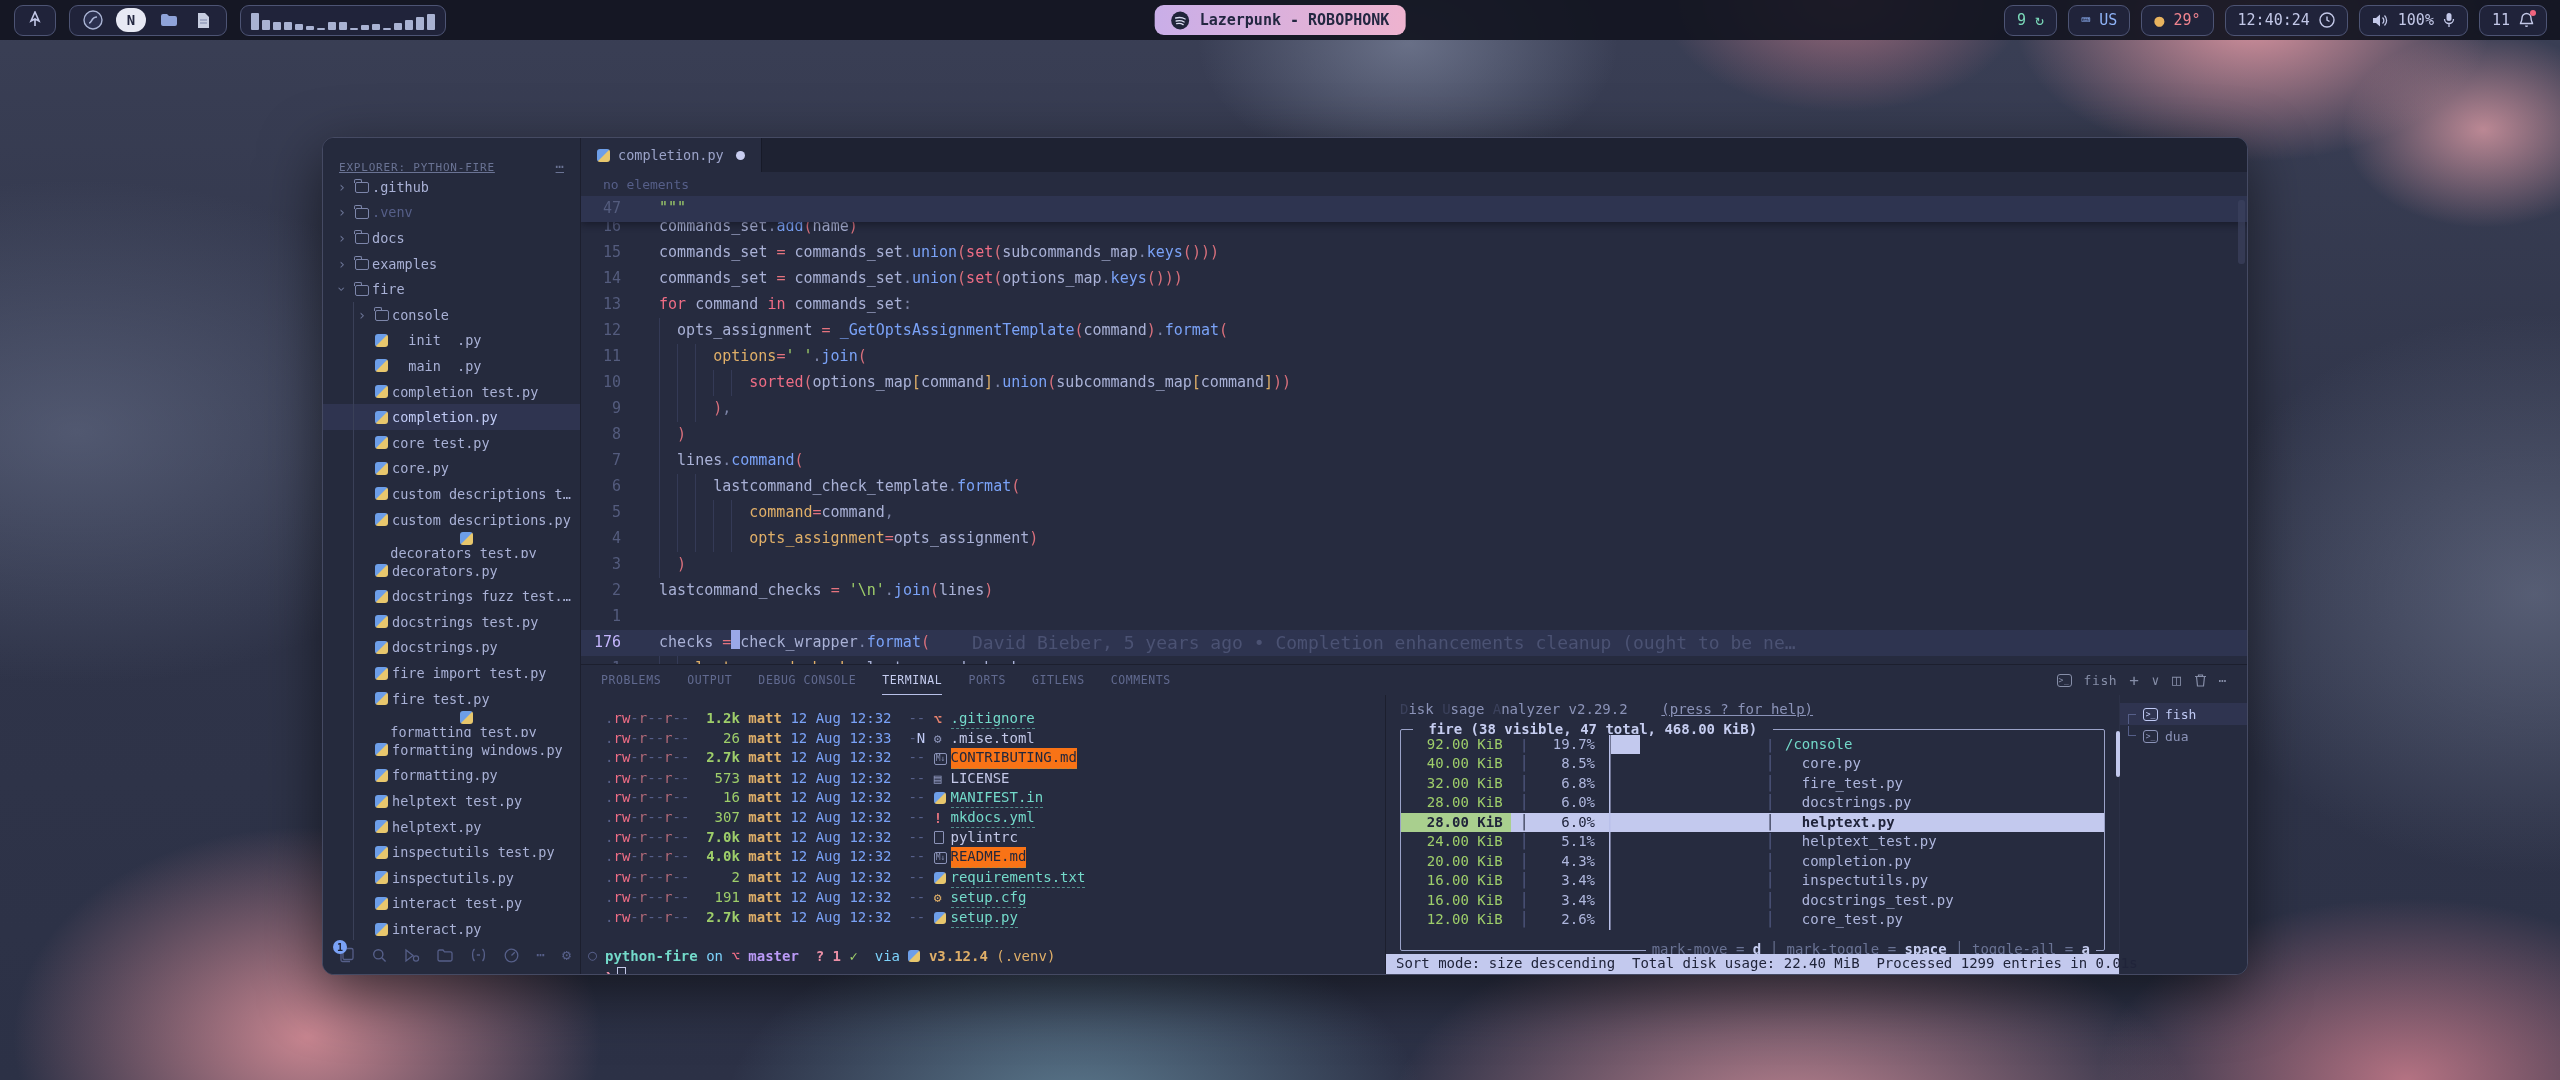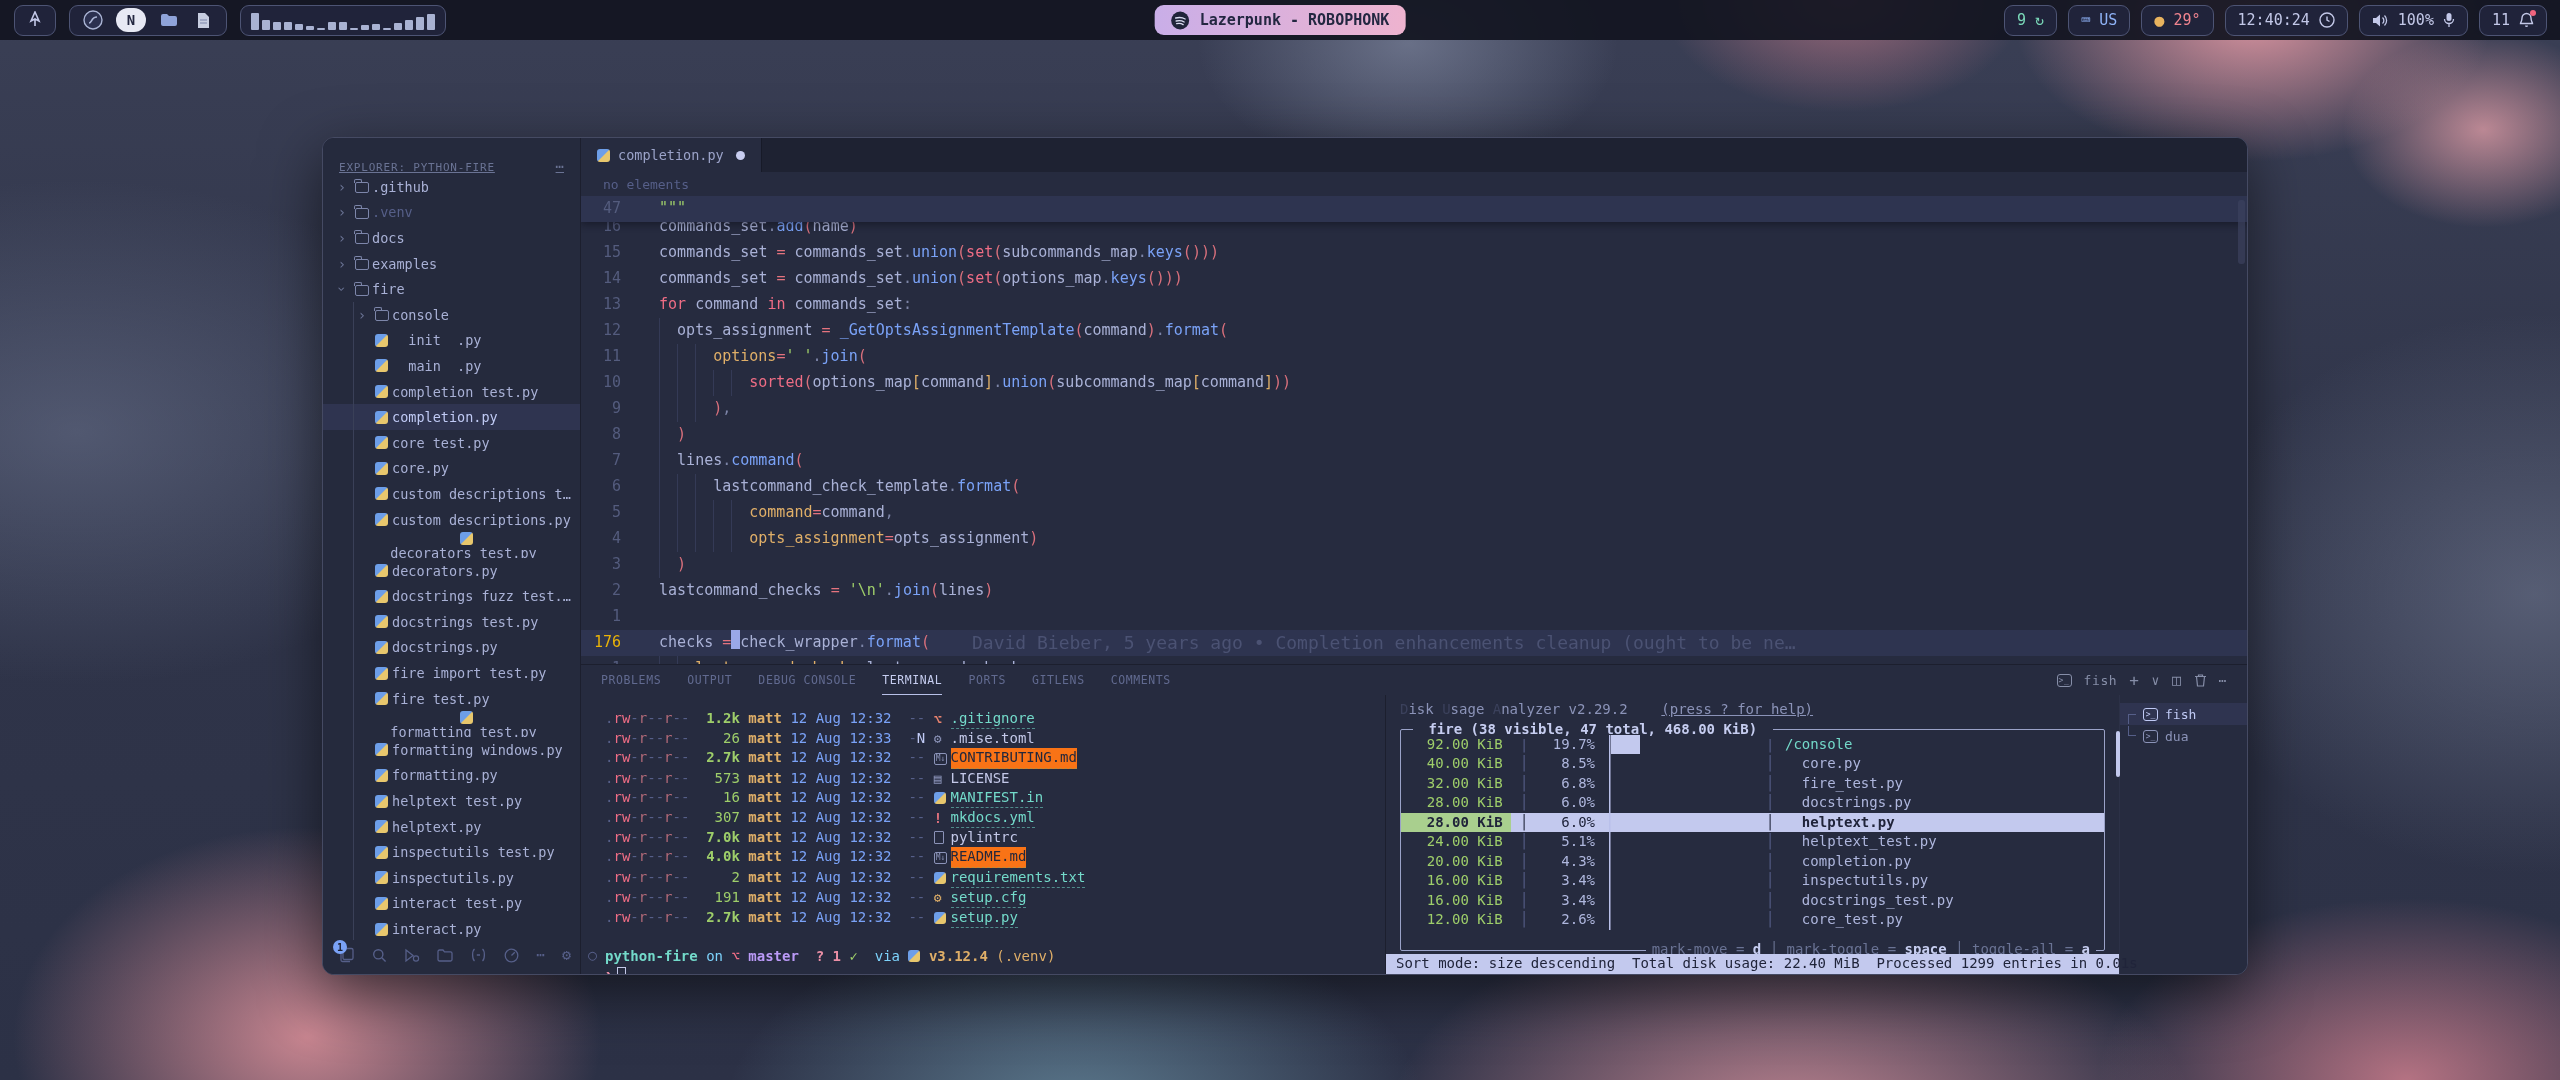--- a/index.html
+++ b/index.html
@@ -71,21 +71,21 @@
   .tab { display:flex; align-items:center; gap:8px; padding:0 16px; background:#262b3f; color:#9ba3c9;
     font-size:13.5px; border-right:1px solid #171a28; }
   .tabdot { width:9px; height:9px; border-radius:50%; background:#c8cdf0; margin-left:4px; }
   .breadcrumb { height:24px; display:flex; align-items:center; padding:0 22px; color:#565f89; font-size:13px; flex:none; background:#262b3f; }
   
   .code { flex:1; position:relative; overflow:hidden; font-size:15px; line-height:25px; background:#262b3f; }
   .cl { display:flex; height:26px; white-space:pre; position:relative; }
   .sticky { position:absolute; left:0; right:0; top:0; background:#2e3450; z-index:3; box-shadow:0 3px 7px rgba(10,12,22,.45); }
   .codelines { margin-top:-7px; position:relative; z-index:1; padding-top:25px; }
   .gut { width:60px; flex:none; text-align:right; padding-right:20px; color:#545c7e; }
-  .cl.cur { background:#2e3450; } .cl.cur .gut { color:#eab308;text-align:right; }
+  .cl.cur { background:#2e3450; } .cl.cur .gut { color:#c4b5fd;text-align:right; }
   .iu { display:inline-block; width:2ch; } .iu.g { box-shadow:inset 1px 0 0 #343a56; }
   .tk-d{color:#a9b1d6} .tk-k{color:#ef6d85} .tk-f{color:#7aa2f7} .tk-s{color:#9ece6a}
   .tk-o{color:#e5737e} .tk-p{color:#d9707c} .tk-b{color:#e0af68} .tk-a{color:#e0af68} .tk-c{color:#7d85a8}
   .cursor { display:inline-block; width:9px; height:19px; background:#9aa8e8; vertical-align:-4px; }
   .blame { color:#4b5273; margin-left:42px; font-size:18px; }
   .vscroll { position:absolute; right:2px; top:4px; width:7px; height:64px; background:#3c425e; border-radius:3px; opacity:.7; z-index:4; }
   
   .panel { height:310px; flex:none; border-top:1px solid #1c1f2e; display:flex; flex-direction:column; background:#262b3f; }
   .ptabs { height:30px; flex:none; display:flex; align-items:center; padding:0 20px; gap:26px;
     font-size:11.5px; letter-spacing:.6px; color:#616a90; }

